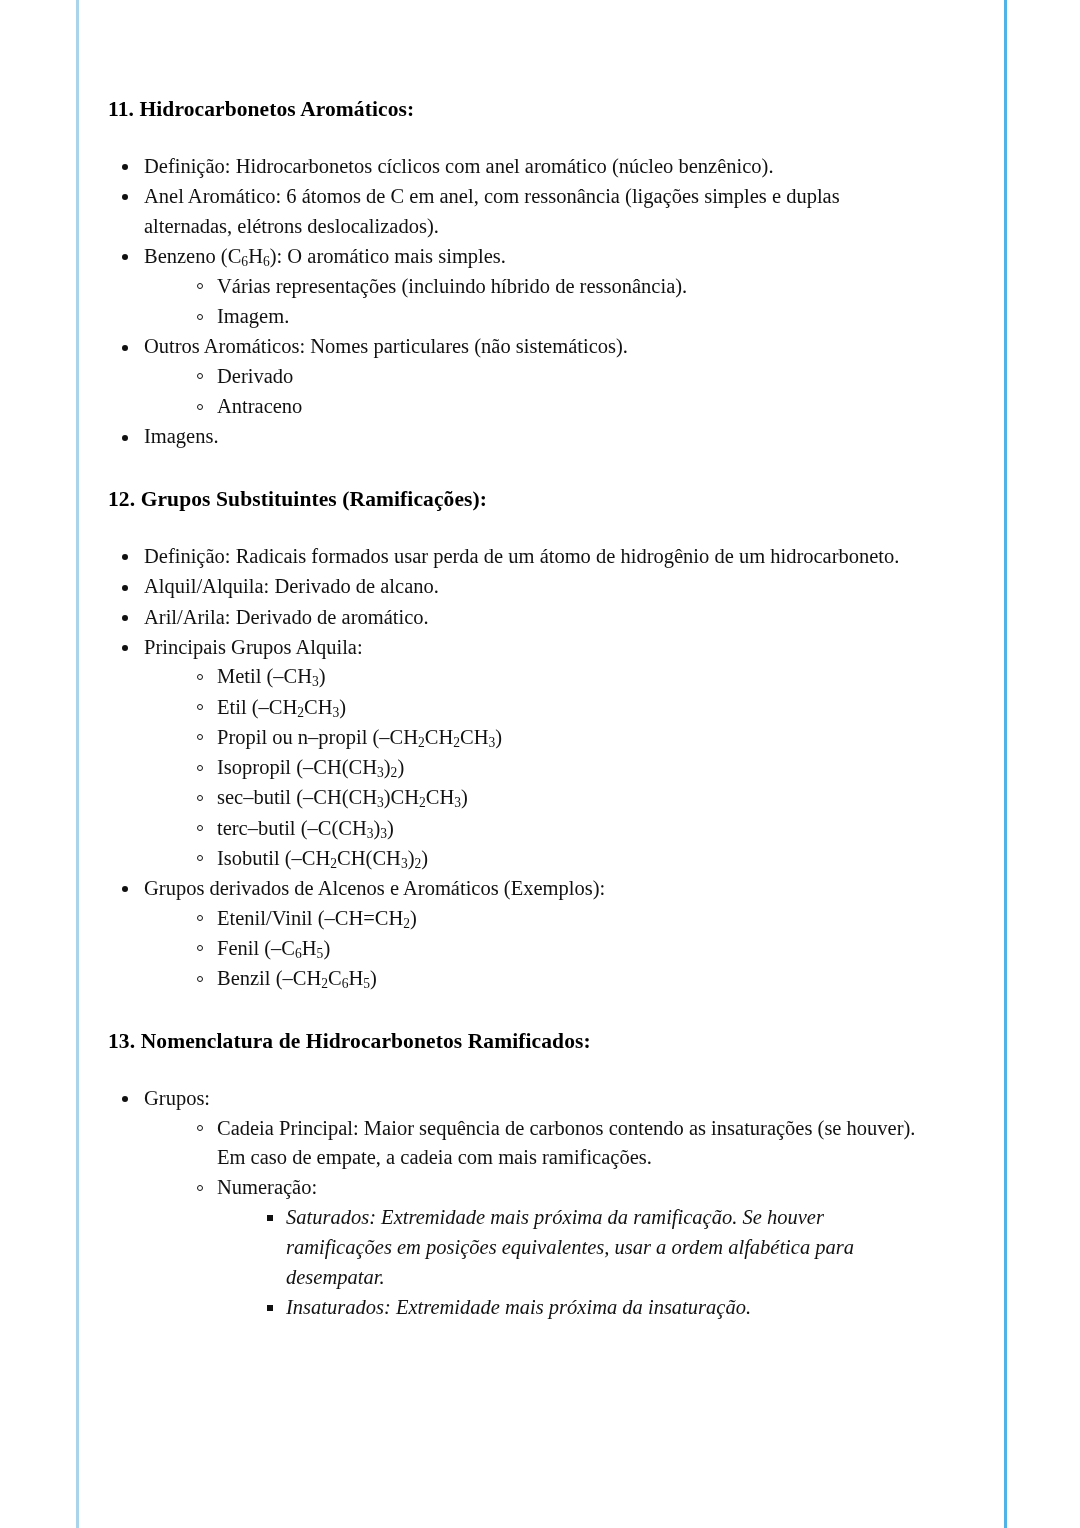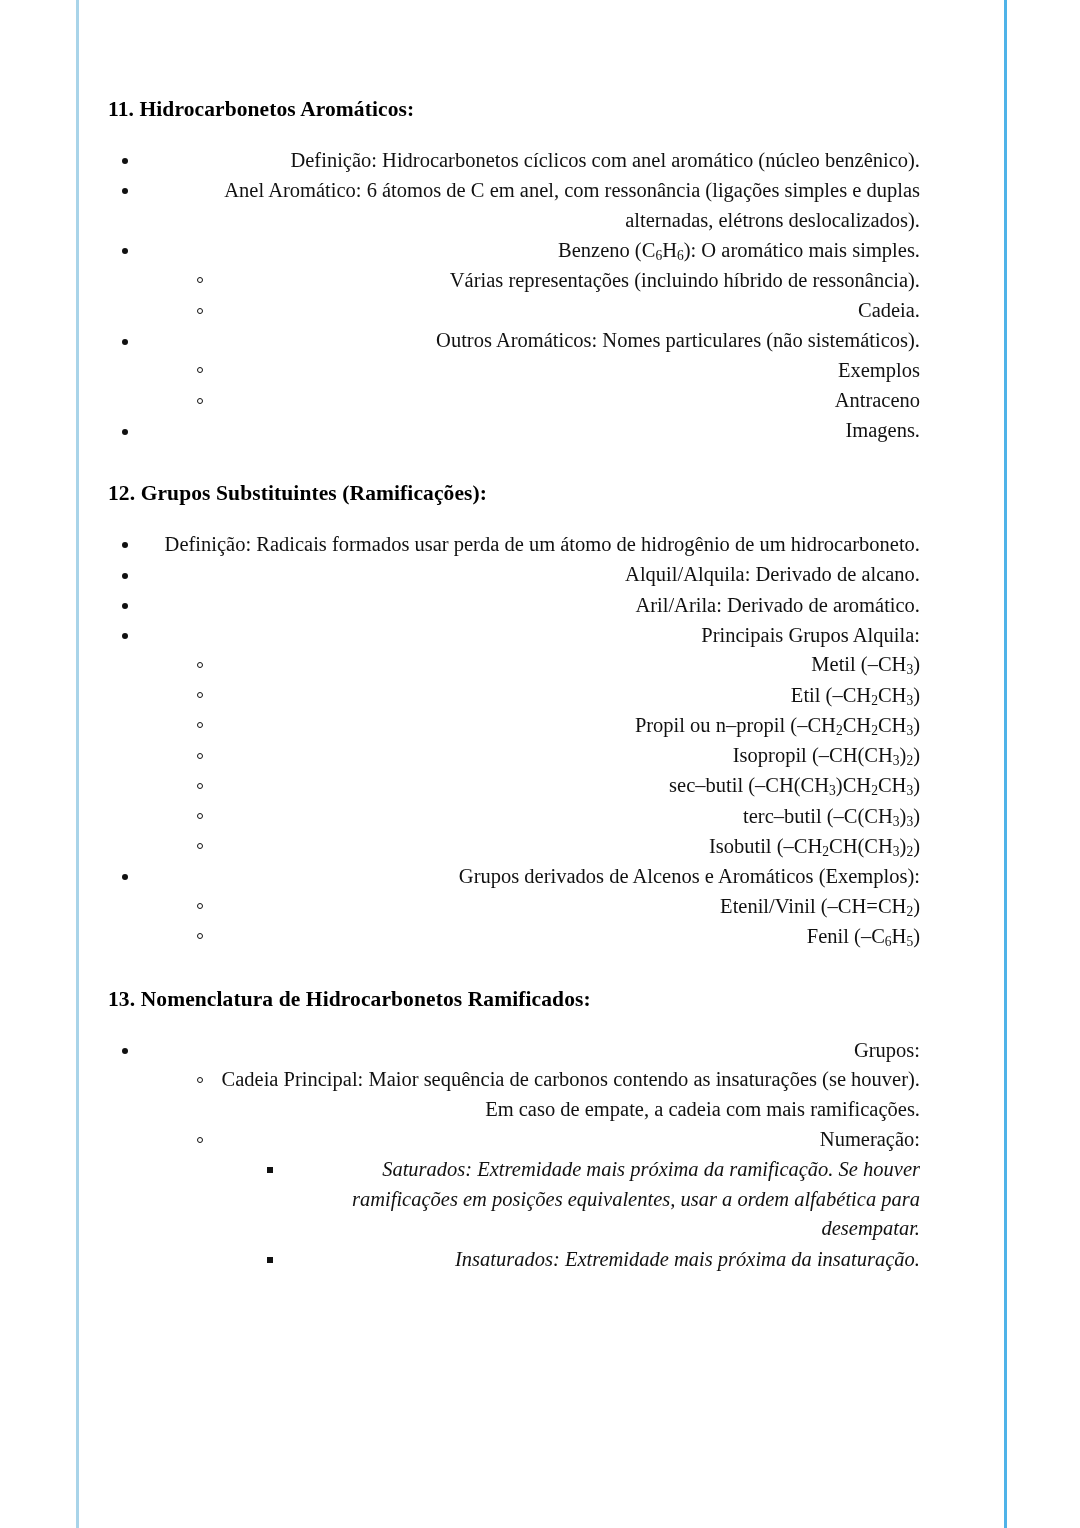--- a/index.html
+++ b/index.html
@@ -46,22 +46,21 @@
     color: #000000;
   }
 
   .section {
     margin: 0 0 34px 0;
   }
   .section.first { margin-top: 0; }
   .section:last-child { margin-bottom: 0; }
 
   .section-body {
-    margin-top: 22px;
-    text-align: right;
+    margin-top: 28px;
   }
 
   ul.lvl1, ul.lvl2, ul.lvl3 {
     margin: 0;
     padding: 0;
     list-style: none;
   }
 
   li {
     position: relative;
@@ -152,31 +151,31 @@
             <li>
               <span class="marker"></span>
               <span class="li-text">Benzeno (C<sub>6</sub>H<sub>6</sub>): O aromático mais simples.</span>
               <ul class="lvl2">
                 <li>
                   <span class="marker"></span>
                   <span class="li-text">Várias representações (incluindo híbrido de ressonância).</span>
                 </li>
                 <li>
                   <span class="marker"></span>
-                  <span class="li-text">Cadeia.</span>
+                  <span class="li-text">Imagem.</span>
                 </li>
               </ul>
             </li>
             <li>
               <span class="marker"></span>
               <span class="li-text">Outros Aromáticos: Nomes particulares (não sistemáticos).</span>
               <ul class="lvl2">
                 <li>
                   <span class="marker"></span>
-                  <span class="li-text">Exemplos</span>
+                  <span class="li-text">Derivado</span>
                 </li>
                 <li>
                   <span class="marker"></span>
                   <span class="li-text">Antraceno</span>
                 </li>
               </ul>
             </li>
             <li>
               <span class="marker"></span>
               <span class="li-text">Imagens.</span>
@@ -238,20 +237,24 @@
               <span class="marker"></span>
               <span class="li-text">Grupos derivados de Alcenos e Aromáticos (Exemplos):</span>
               <ul class="lvl2">
                 <li>
                   <span class="marker"></span>
                   <span class="li-text">Etenil/Vinil (–CH=CH<sub>2</sub>)</span>
                 </li>
                 <li>
                   <span class="marker"></span>
                   <span class="li-text">Fenil (–C<sub>6</sub>H<sub>5</sub>)</span>
+                </li>
+                <li>
+                  <span class="marker"></span>
+                  <span class="li-text">Benzil (–CH<sub>2</sub>C<sub>6</sub>H<sub>5</sub>)</span>
                 </li>
               </ul>
             </li>
           </ul>
         </div>
       </section>
       <section class="section">
         <h2 class="section-heading">13. Nomenclatura de Hidrocarbonetos Ramificados:</h2>
         <div class="section-body">
           <ul class="lvl1">

